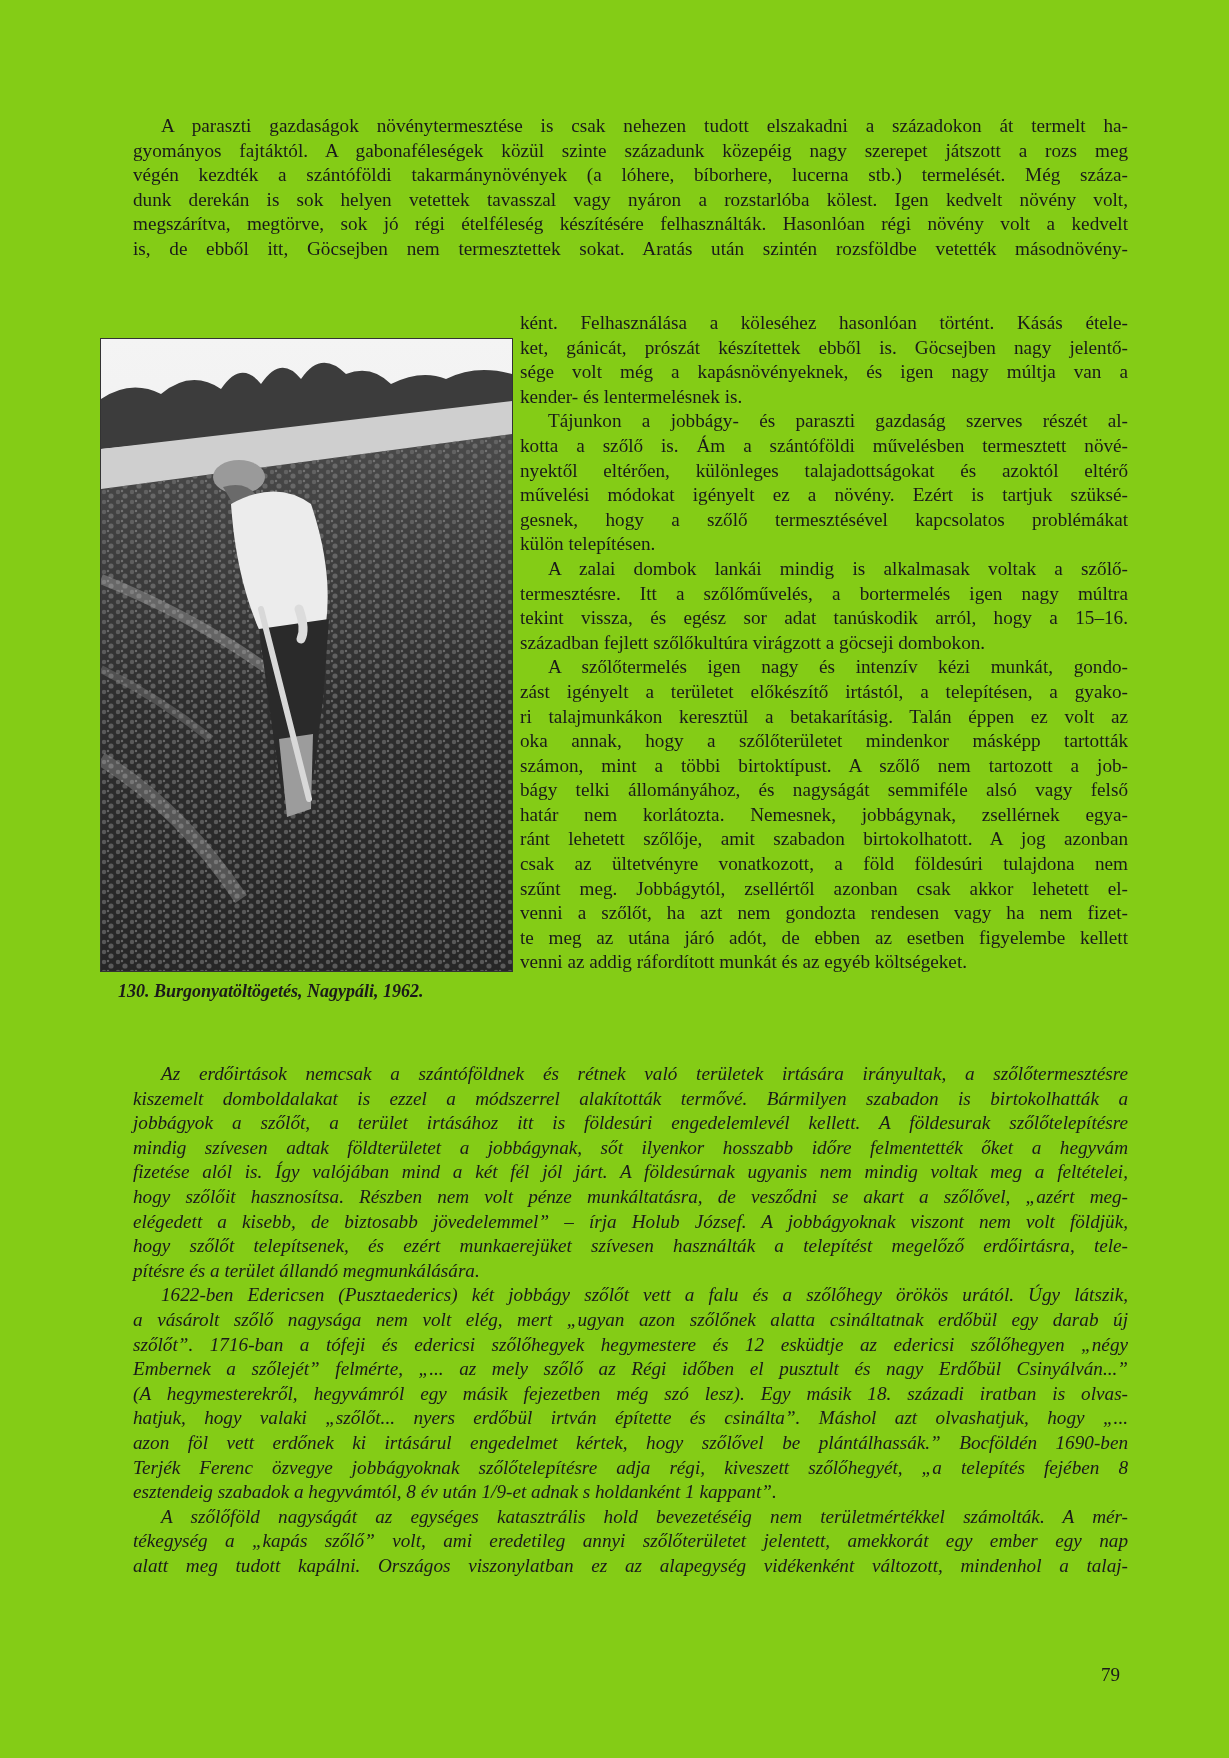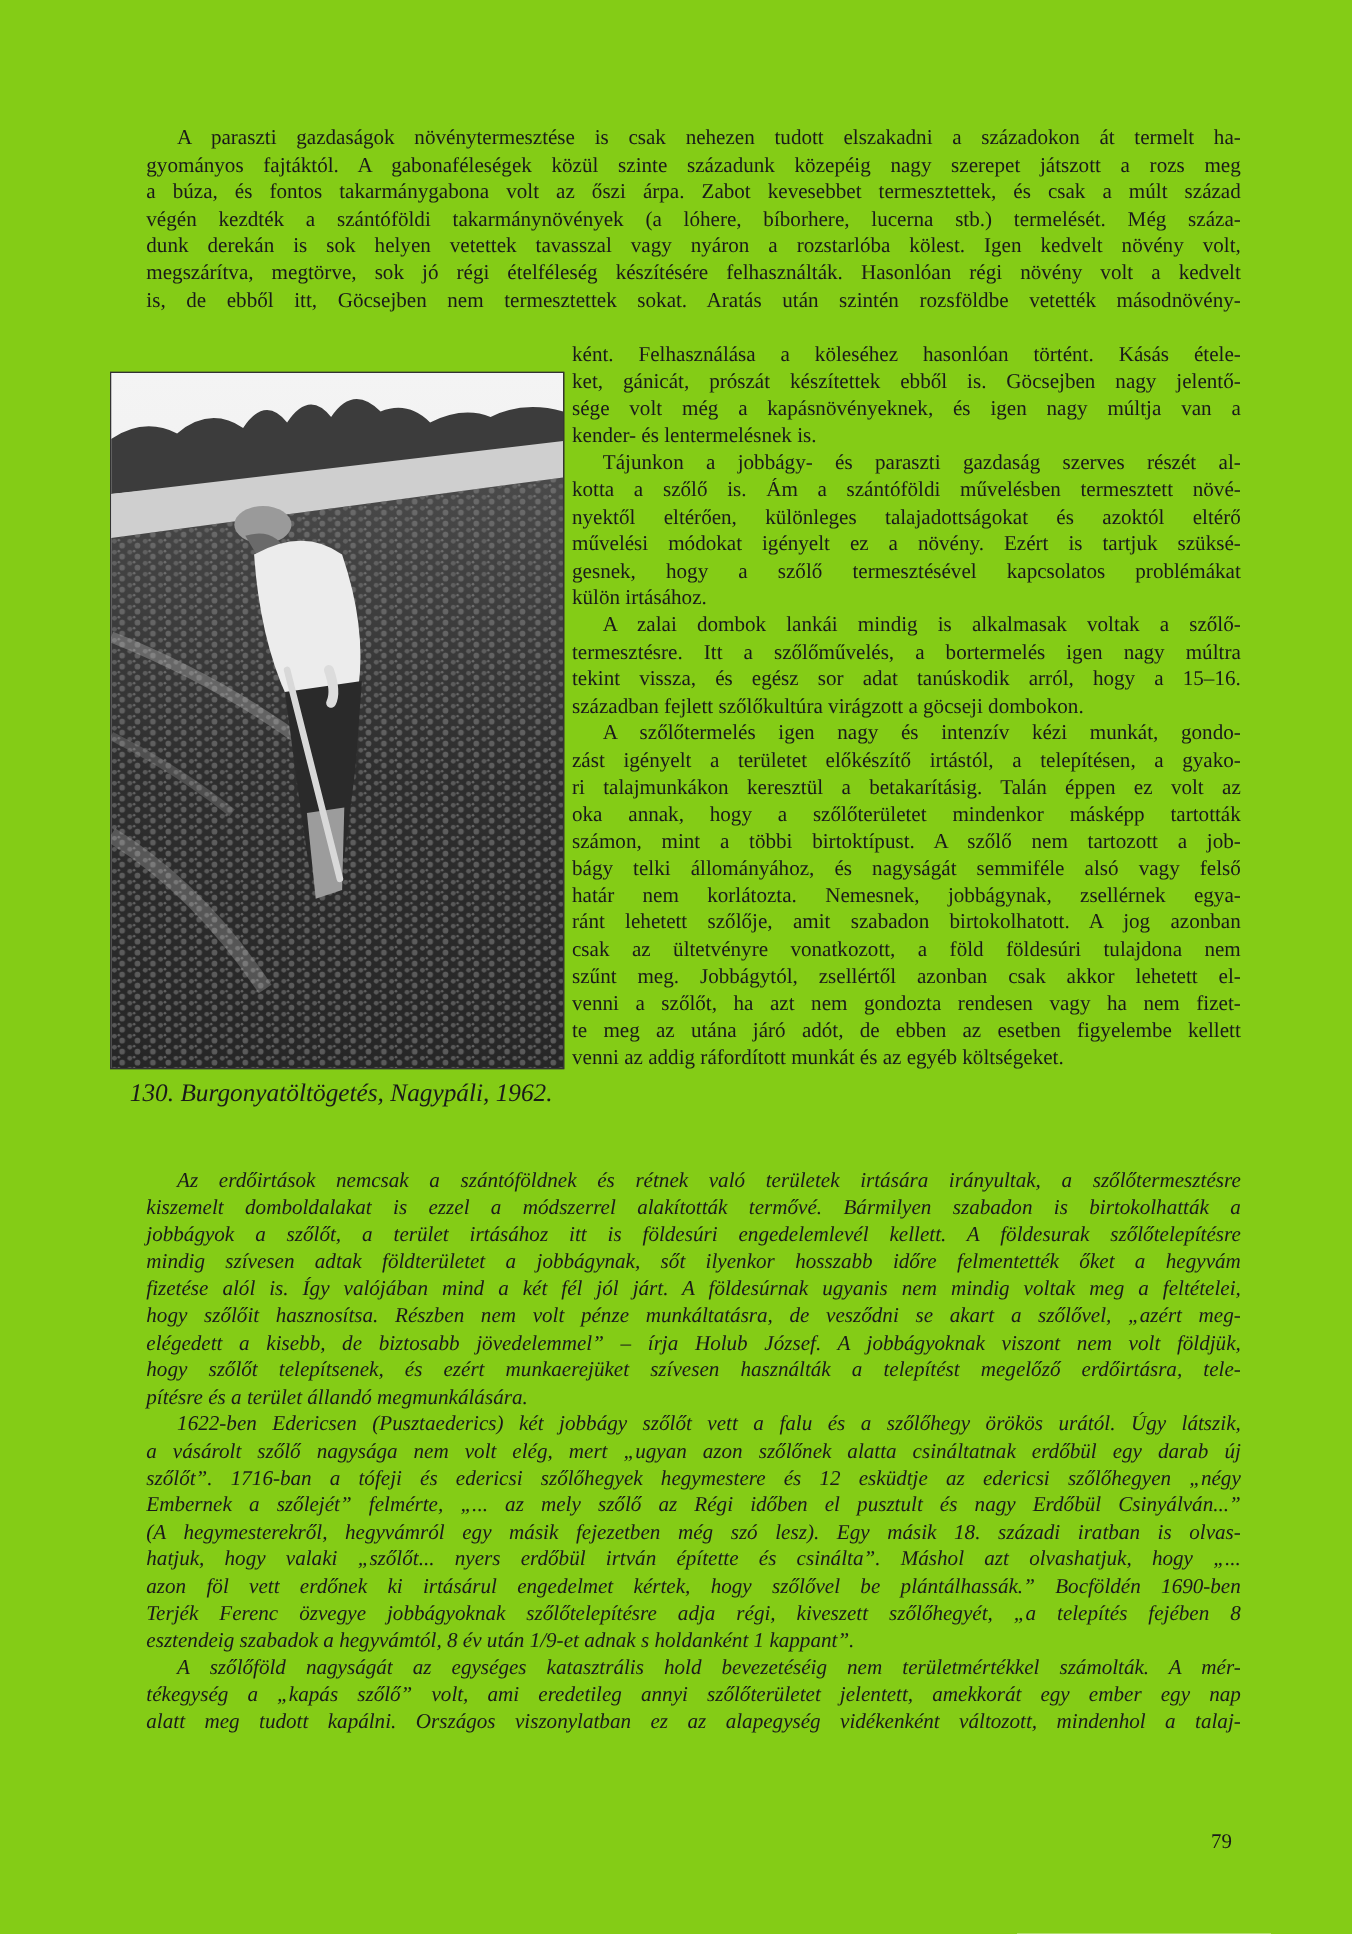--- a/index.html
+++ b/index.html
@@ -8,32 +8,31 @@
   .page { position: absolute; left: 0; top: 0; width: 1229px; height: 1758px; background: #84cc16; }
   .block { position: absolute; font-size: 19.2px; line-height: 24.6px; text-align: justify; }
   .line { display: block; white-space: nowrap; text-align: justify; text-align-last: justify; }
   .line.last { text-align-last: left; }
   #top-block { left: 133px; top: 114px; width: 995px; }
   #right-block { left: 520px; top: 311px; width: 608px; }
   #bottom-block { left: 133px; top: 1062px; width: 995px; font-style: italic; }
   .photo { position: absolute; left: 100px; top: 338px; width: 411px; height: 632px;
            border: 1px solid #333; overflow: hidden; background: #3a3a3a; }
   .photo svg { display: block; width: 100%; height: 100%; }
-  .caption { position: absolute; left: 118px; top: 981px; font-size: 23px; font-style: italic; white-space: nowrap; }
+  .caption { position: absolute; left: 118px; top: 981px; font-size: 18px; font-style: italic; white-space: nowrap; font-weight: bold; }
   .pageno { position: absolute; left: 1101px; top: 1664px; font-size: 19px; }
 </style>
 </head>
 <body>
 
 <div class="page">
 
   <div class="block" id="top-block">
       <span class="line" style="padding-left: 28px;">A paraszti gazdaságok növénytermesztése is csak nehezen tudott elszakadni a századokon át termelt ha-</span>
       <span class="line">gyományos fajtáktól. A gabonaféleségek közül szinte századunk közepéig nagy szerepet játszott a rozs meg</span>
-      <span class="line">a búza, és fontos takarmánygabona volt az őszi árpa. Zabot kevesebbet termesztettek, és csak a múlt század</span>
       <span class="line">végén kezdték a szántóföldi takarmánynövények (a lóhere, bíborhere, lucerna stb.) termelését. Még száza-</span>
       <span class="line">dunk derekán is sok helyen vetettek tavasszal vagy nyáron a rozstarlóba kölest. Igen kedvelt növény volt,</span>
       <span class="line">megszárítva, megtörve, sok jó régi ételféleség készítésére felhasználták. Hasonlóan régi növény volt a kedvelt</span>
       <span class="line">is, de ebből itt, Göcsejben nem termesztettek sokat. Aratás után szintén rozsföldbe vetették másodnövény-</span>
     </div>
 
   <div class="photo">
     <svg viewBox="0 0 411 632" preserveAspectRatio="none">
       <defs>
         <linearGradient id="sky" x1="0" y1="0" x2="0" y2="1">
@@ -79,21 +78,21 @@
   <div class="block" id="right-block">
       <span class="line">ként. Felhasználása a köleséhez hasonlóan történt. Kásás étele-</span>
       <span class="line">ket, gánicát, prószát készítettek ebből is. Göcsejben nagy jelentő-</span>
       <span class="line">sége volt még a kapásnövényeknek, és igen nagy múltja van a</span>
       <span class="line last">kender- és lentermelésnek is.</span>
       <span class="line" style="padding-left: 28px;">Tájunkon a jobbágy- és paraszti gazdaság szerves részét al-</span>
       <span class="line">kotta a szőlő is. Ám a szántóföldi művelésben termesztett növé-</span>
       <span class="line">nyektől eltérően, különleges talajadottságokat és azoktól eltérő</span>
       <span class="line">művelési módokat igényelt ez a növény. Ezért is tartjuk szüksé-</span>
       <span class="line">gesnek, hogy a szőlő termesztésével kapcsolatos problémákat</span>
-      <span class="line last">külön irtásához.</span>
+      <span class="line last">külön telepítésen.</span>
       <span class="line" style="padding-left: 28px;">A zalai dombok lankái mindig is alkalmasak voltak a szőlő-</span>
       <span class="line">termesztésre. Itt a szőlőművelés, a bortermelés igen nagy múltra</span>
       <span class="line">tekint vissza, és egész sor adat tanúskodik arról, hogy a 15–16.</span>
       <span class="line last">században fejlett szőlőkultúra virágzott a göcseji dombokon.</span>
       <span class="line" style="padding-left: 28px;">A szőlőtermelés igen nagy és intenzív kézi munkát, gondo-</span>
       <span class="line">zást igényelt a területet előkészítő irtástól, a telepítésen, a gyako-</span>
       <span class="line">ri talajmunkákon keresztül a betakarításig. Talán éppen ez volt az</span>
       <span class="line">oka annak, hogy a szőlőterületet mindenkor másképp tartották</span>
       <span class="line">számon, mint a többi birtoktípust. A szőlő nem tartozott a job-</span>
       <span class="line">bágy telki állományához, és nagyságát semmiféle alsó vagy felső</span>

